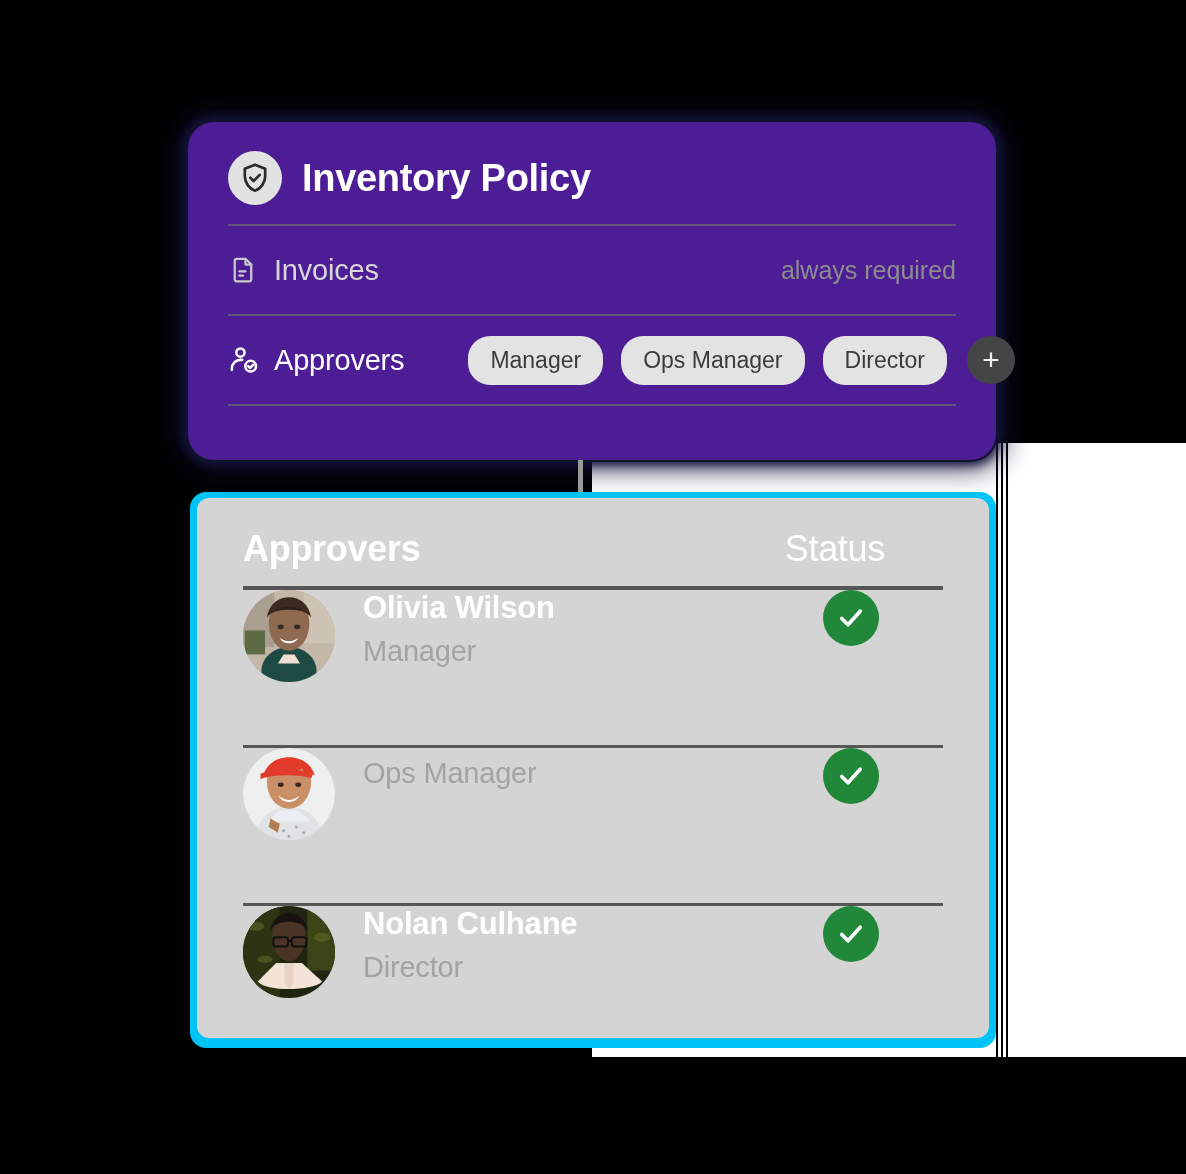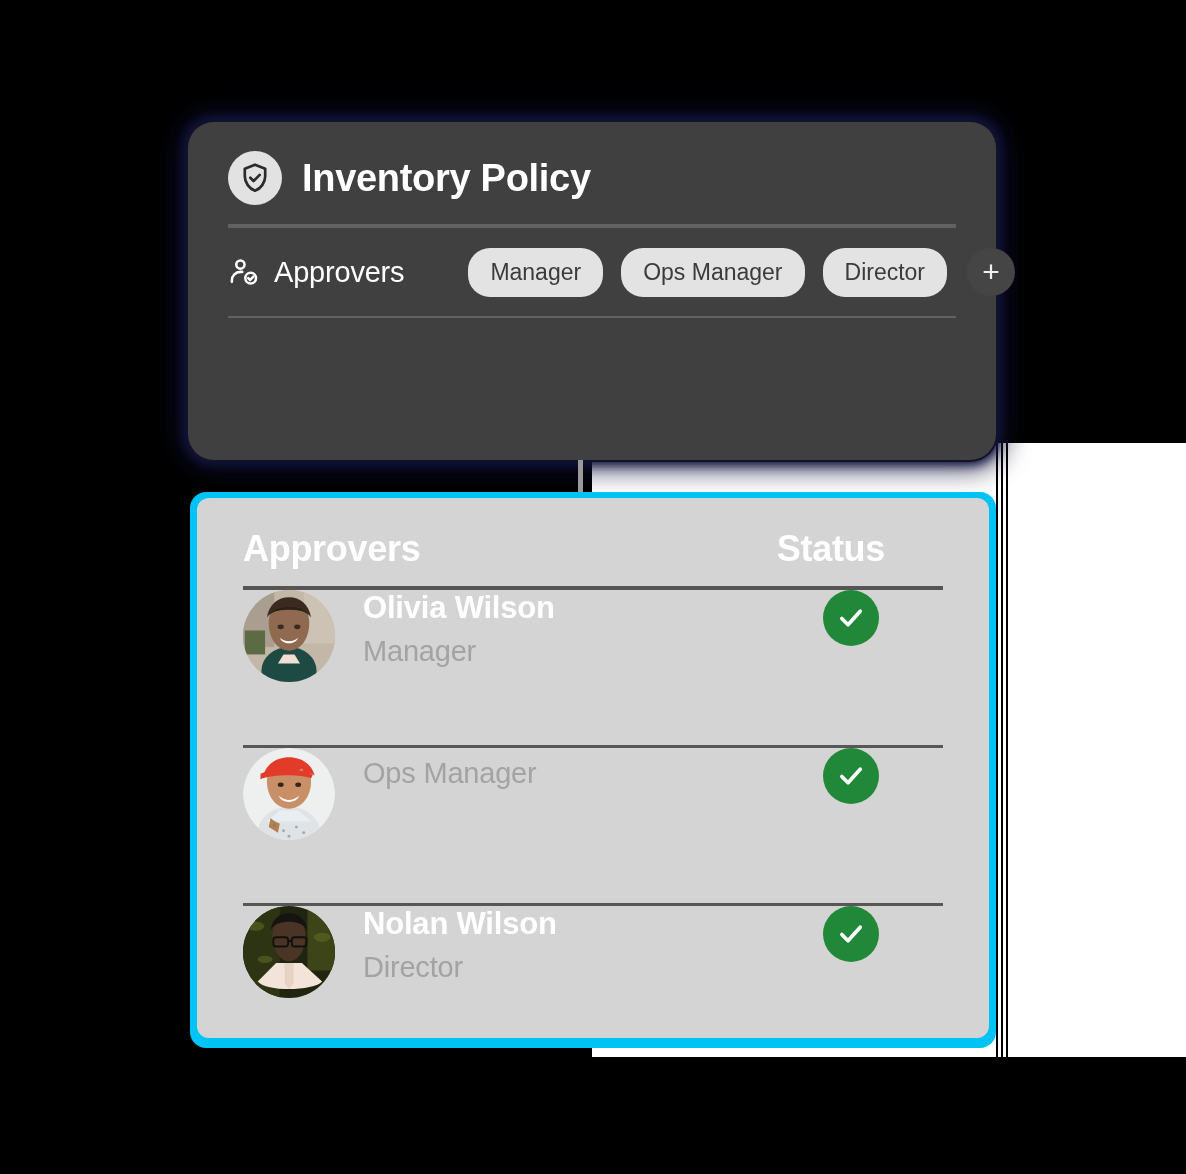--- a/index.html
+++ b/index.html
@@ -19,21 +19,21 @@
   }
   .hairline {
     position: absolute; top: 443px; width: 2px; height: 614px;
     background: #000000;
   }
 
   
   .policy-card {
     position: absolute; left: 188px; top: 122px;
     width: 808px; height: 338px;
-    background: #404040;
+    background: #4c1d95;
     border-radius: 26px;
     box-shadow:
       0 0 0 2px #12122a,
       0 0 10px 5px rgba(20,22,64,0.95),
       0 0 26px 10px rgba(16,18,54,0.75);
     padding: 0 40px;
   }
   .card-title-row {
     display: flex; align-items: center; gap: 20px;
     height: 102px; padding-top: 10px;
@@ -100,21 +100,21 @@
   }
   .panel-head {
     display: flex; align-items: flex-end;
     padding-bottom: 16px;
   }
   .panel-head-title {
     color: #ffffff; font-size: 36px; font-weight: bold; letter-spacing: -0.3px;
   }
   .panel-head-status {
     margin-left: auto; margin-right: 58px;
-    color: #ffffff; font-size: 36px; font-weight: bold; letter-spacing: -0.3px;
+    color: #ffffff; font-size: 36px; font-weight: normal; letter-spacing: -0.3px;
   }
   .head-rule { height: 4px; background: #555555; }
 
   .approver-row {
     display: flex; 
     height: 155px;
   }
   .row-rule { height: 3px; background: #575757; }
 
   .avatar {
@@ -155,20 +155,31 @@
         <svg viewBox="0 0 24 24" width="34" height="34" fill="none" stroke="#2b2b2b" stroke-width="1.9" stroke-linecap="round" stroke-linejoin="round">
           <path d="M12 2.6 4.8 5.4v5.4c0 4.5 3.1 8.7 7.2 10.2 4.1-1.5 7.2-5.7 7.2-10.2V5.4L12 2.6Z"></path>
           <path d="m8.7 11.8 2.3 2.3 4.3-4.3"></path>
         </svg>
       </span>
       <span class="card-title">Inventory Policy</span>
     </div>
 
     <div class="card-divider"></div>
 
+    <div class="row">
+      <span class="row-icon">
+        <svg viewBox="0 0 24 24" width="30" height="30" fill="none" stroke="#c9c9c9" stroke-width="1.8" stroke-linecap="round" stroke-linejoin="round">
+          <path d="M14 3H7a1.6 1.6 0 0 0-1.6 1.6v14.8A1.6 1.6 0 0 0 7 21h10a1.6 1.6 0 0 0 1.6-1.6V7.6L14 3Z"></path>
+          <path d="M14 3v4.6h4.6"></path>
+          <path d="M9 13h5M9 16.4h3"></path>
+        </svg>
+      </span>
+      <span class="row-label muted">Invoices</span>
+      <span class="row-value">always required</span>
+    </div>
 
     <div class="card-divider"></div>
 
     <div class="row">
       <span class="row-icon">
         <svg viewBox="0 0 24 24" width="32" height="32" fill="none" stroke="#ffffff" stroke-width="1.9" stroke-linecap="round" stroke-linejoin="round">
           <circle cx="9.3" cy="6.4" r="3.1"></circle>
           <path d="M2.9 19.4v-1.1a6.4 6.4 0 0 1 6.4-6.4h1.4"></path>
           <circle cx="17" cy="16.6" r="4"></circle>
           <path d="m15.2 16.6 1.4 1.4 2.4-2.6"></path>
@@ -277,21 +288,21 @@
             <path d="M32 32c0-13 8-20 18-20s18 7 18 20c0 16-8 28-18 28S32 48 32 32Z" fill="#4a3426"></path>
             <path d="M30 26c2-12 10-18 20-18s18 6 20 18c-5-7-12-9-20-9s-16 2-20 9Z" fill="#171310"></path>
             <rect x="33" y="34" width="16" height="10" rx="3" fill="none" stroke="#11100e" stroke-width="2"></rect>
             <rect x="53" y="34" width="16" height="10" rx="3" fill="none" stroke="#11100e" stroke-width="2"></rect>
             <path d="M49 38h4" stroke="#11100e" stroke-width="2"></path>
             <path d="M36 62h28l22 20c-8 10-60 12-70 0Z" fill="#f4e3d8"></path>
             <path d="M45 62h10v22l-5 6-5-6Z" fill="#e6d3c6"></path>
           </svg>
         </span>
         <span class="person">
-          <span class="person-name" style="display:block">Nolan Wilson</span>
+          <span class="person-name" style="display:block">Nolan Culhane</span>
           <span class="person-role" style="display:block">Director</span>
         </span>
         <span class="status-cell">
           <span class="check-badge">
             <svg viewBox="0 0 24 24" width="34" height="34" fill="none" stroke="#ffffff" stroke-width="2.6" stroke-linecap="round" stroke-linejoin="round">
               <path d="m5.5 12.4 4.4 4.4 8.6-9.6"></path>
             </svg>
           </span>
         </span>
       </div>

